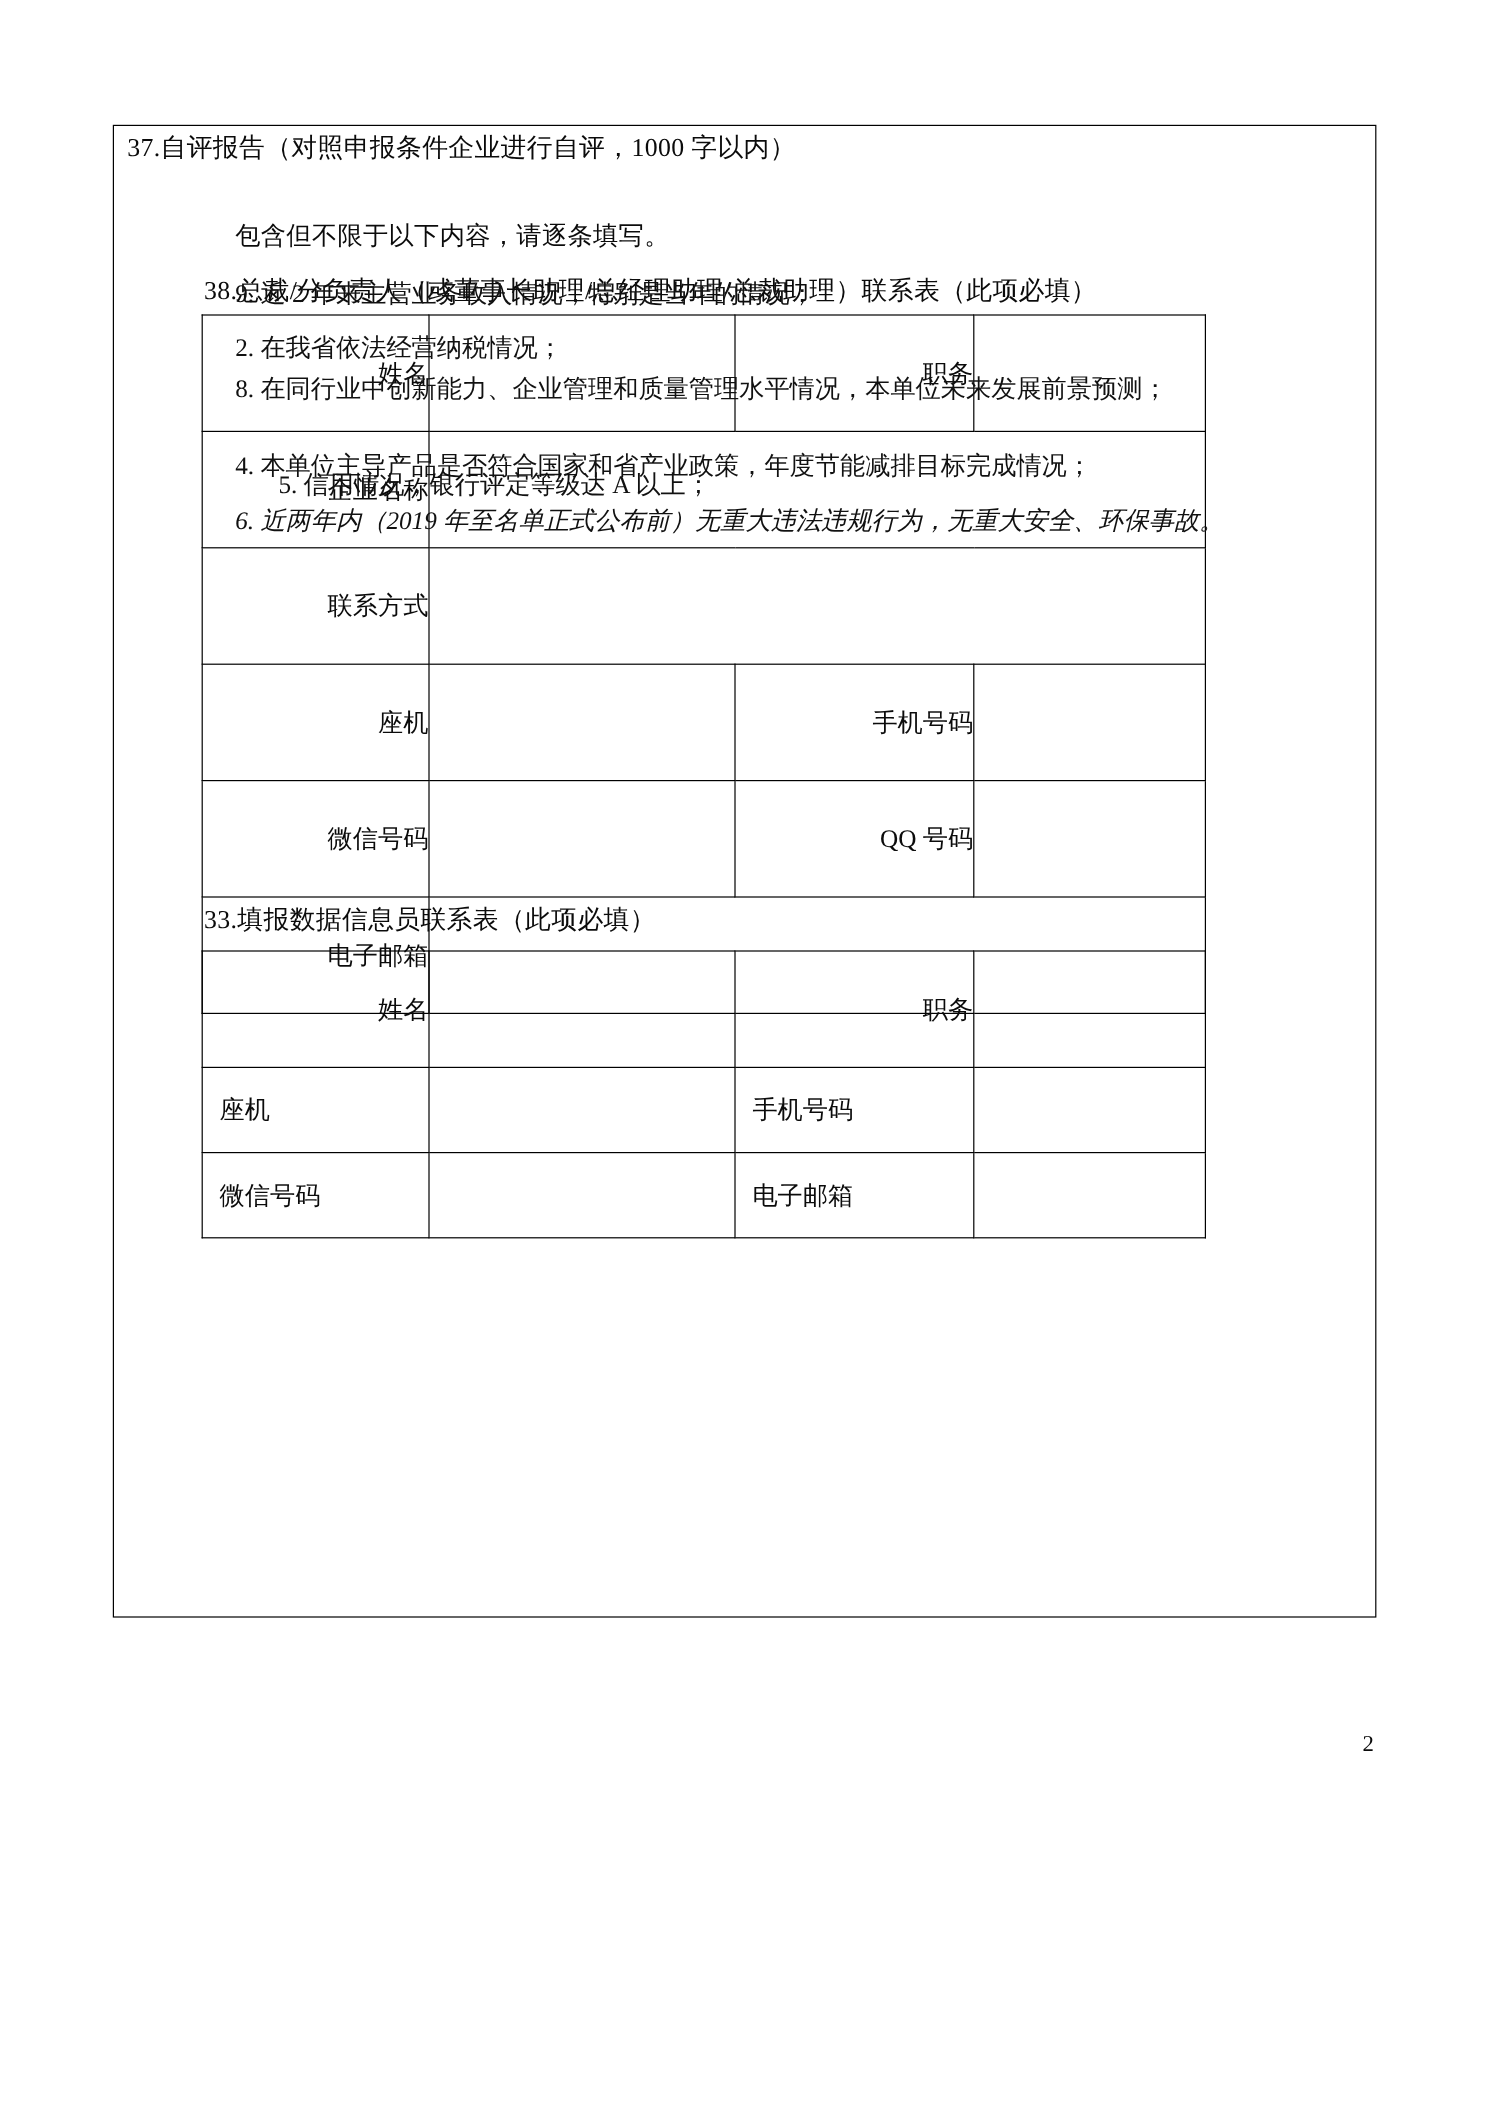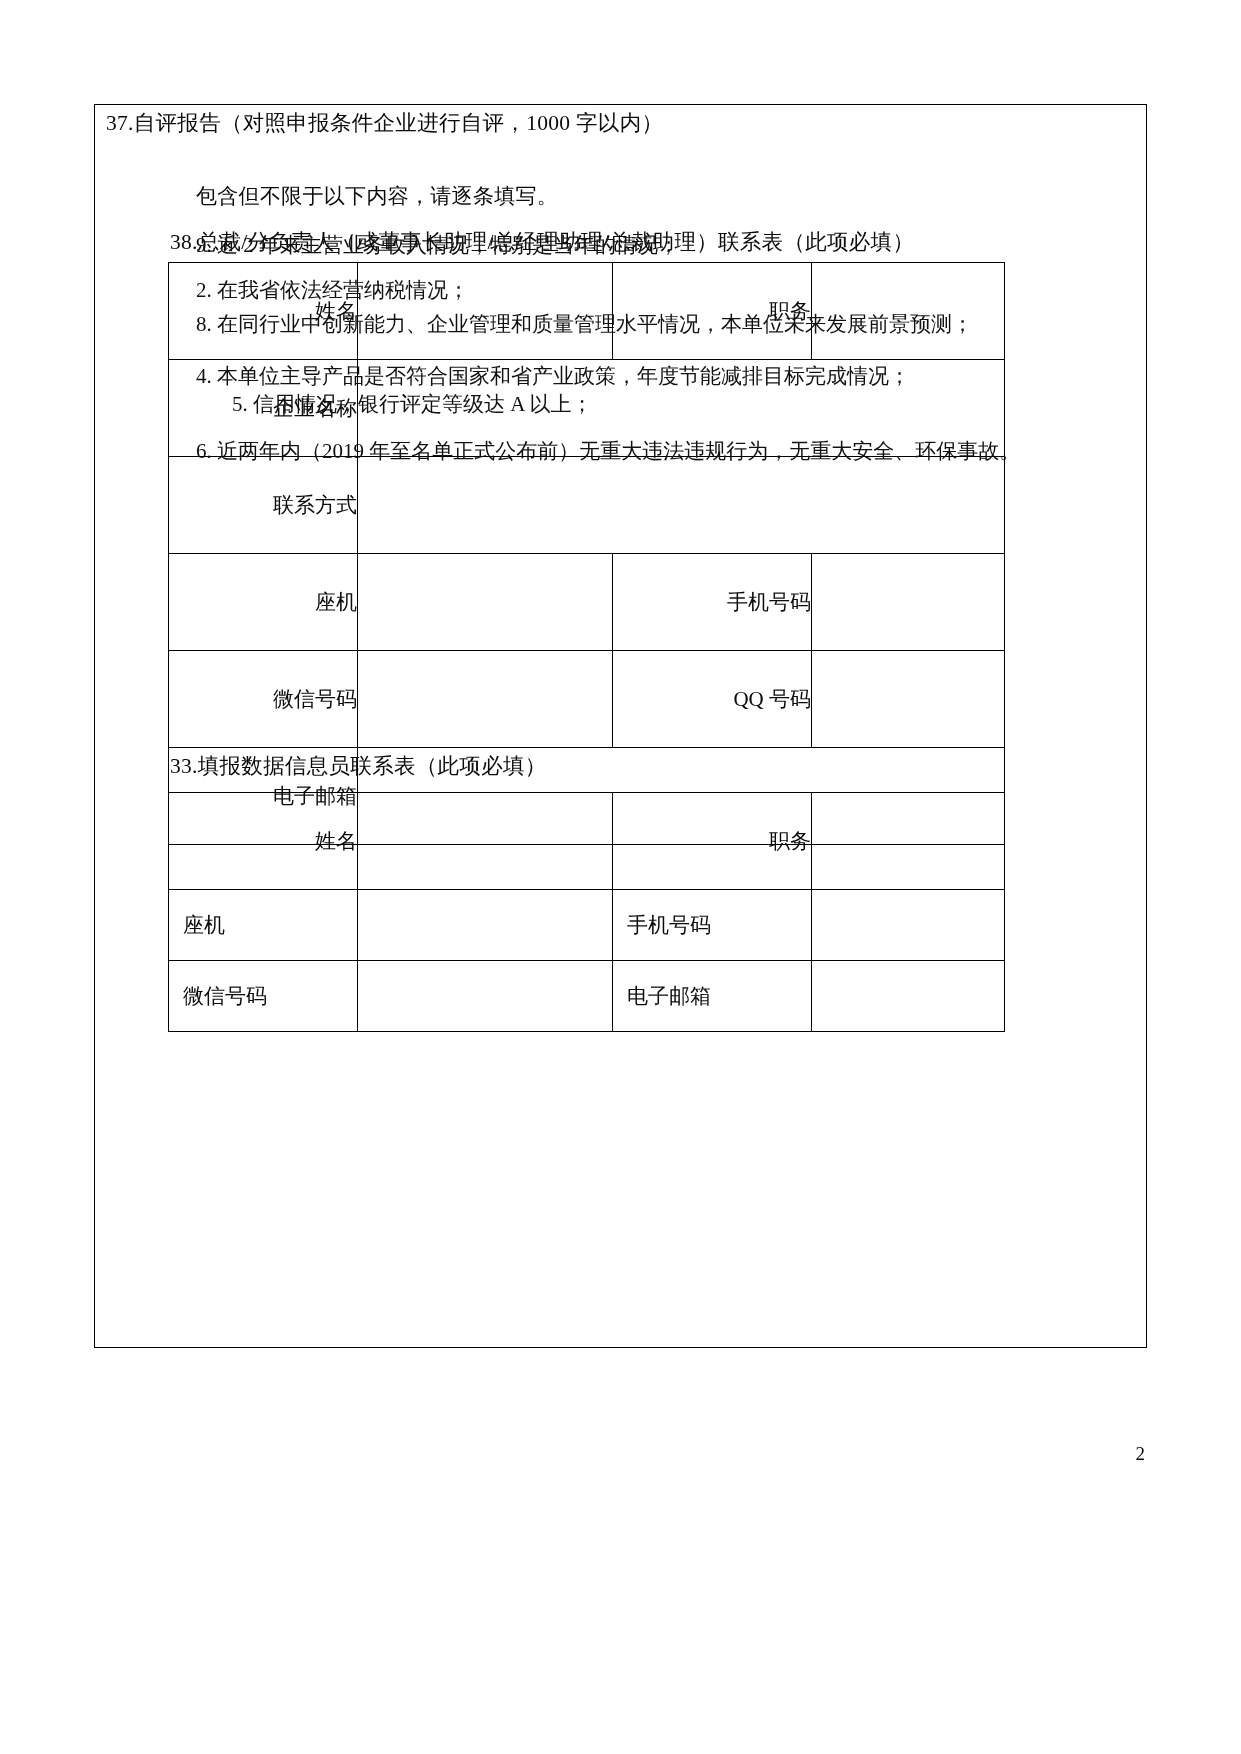--- a/index.html
+++ b/index.html
@@ -61,23 +61,23 @@
   .overlay-item {
     position: absolute;
     white-space: nowrap;
     font-size: 21px;
     color: #111;
     z-index: 5;
   }
   #ov-1 { left: 196px; top: 231px; }
   #ov-2 { left: 196px; top: 276px; }
   #ov-3 { left: 196px; top: 310px; }
-  #ov-4 { left: 196px; top: 362px; }
+  #ov-4 { left: 196px; top: 374px; }
   #ov-5 { left: 196px; top: 390px; padding-left: 36px; }
-  #ov-6 { left: 196px; top: 437px; }
+  #ov-6 { left: 196px; top: 420px; font-style: italic; }
 
   
   .form-table {
     position: absolute;
     border-collapse: collapse;
     table-layout: fixed;
     background: transparent;
   }
   .form-table td {
     border: 1.4px solid #000;

